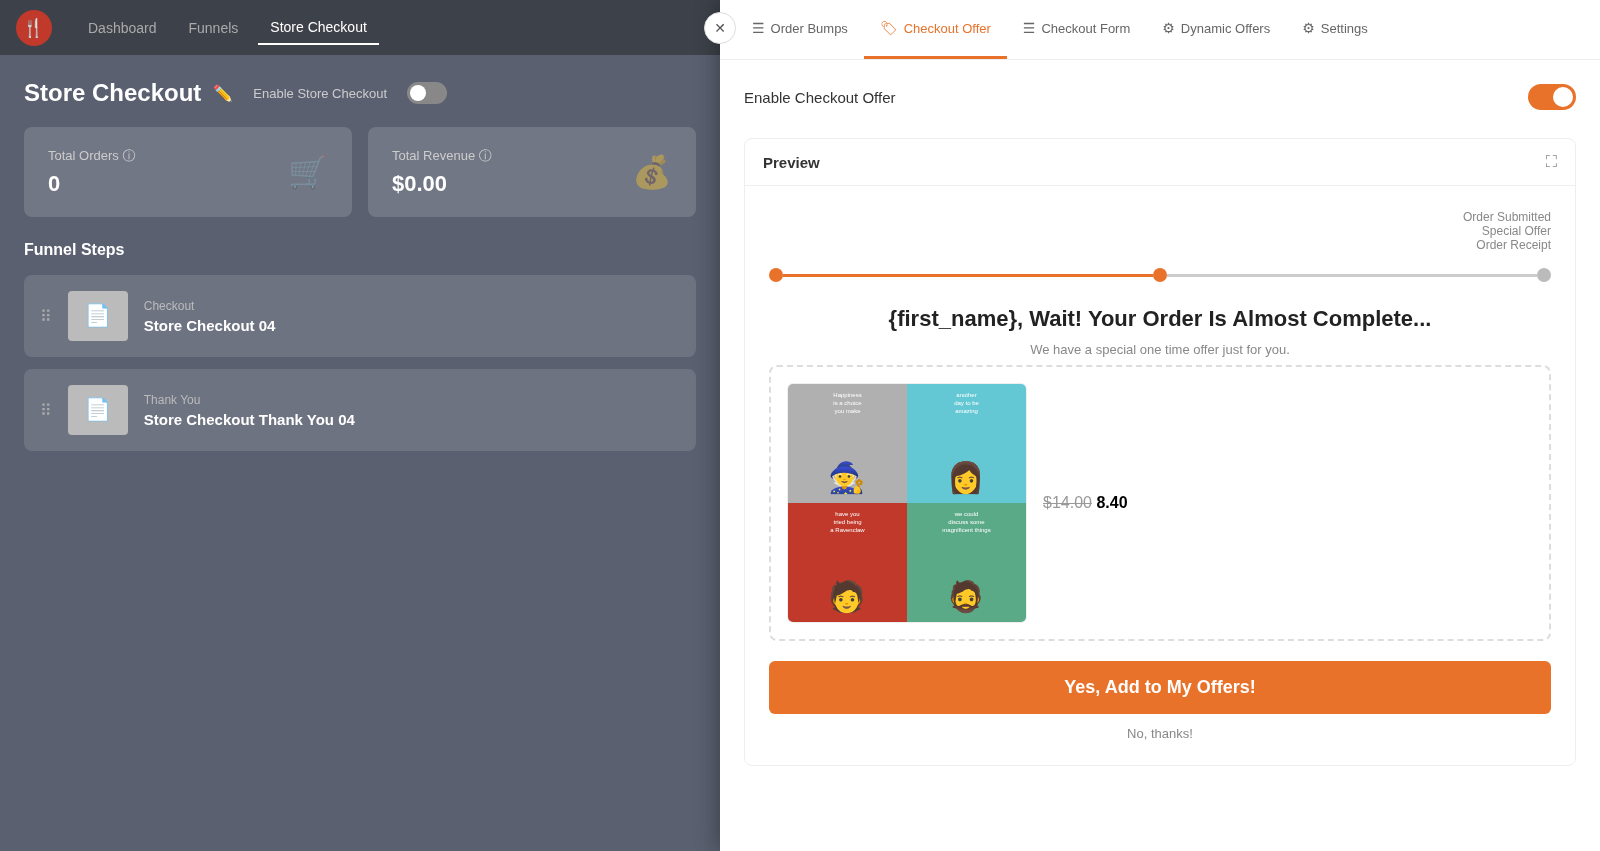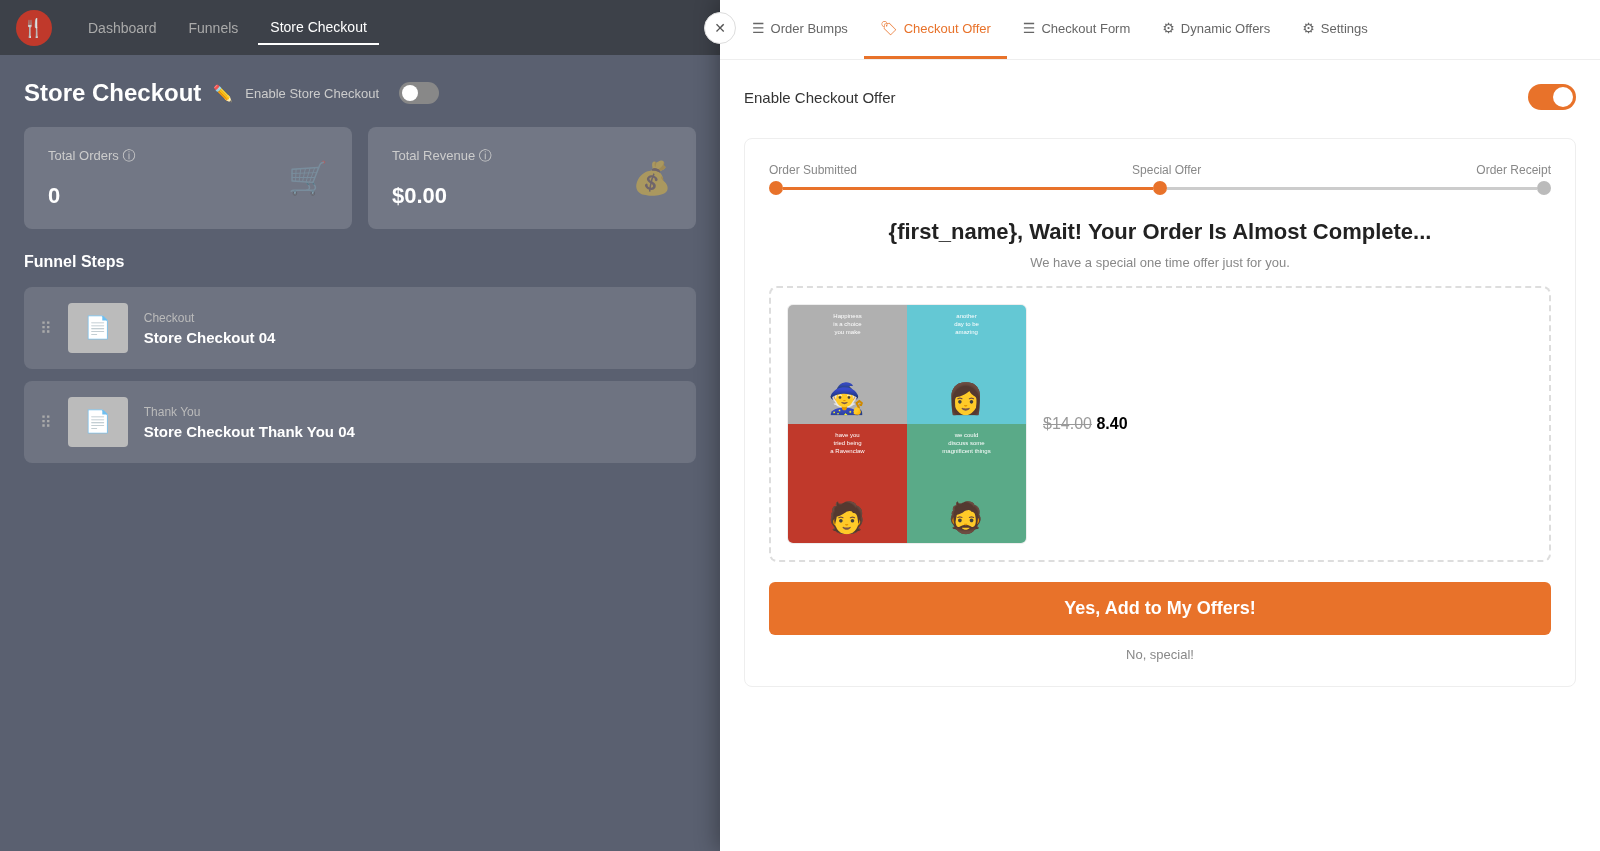--- a/index.html
+++ b/index.html
@@ -66,20 +66,21 @@
       color: #fff;
     }
     .edit-icon {
       color: #aaa;
       font-size: 16px;
       cursor: pointer;
     }
     .enable-label {
       color: #ccc;
       font-size: 13px;
+      margin-left: 8px;
     }
     .toggle-off {
       width: 40px; height: 22px;
       background: #888;
       border-radius: 11px;
       position: relative;
       margin-left: 8px;
     }
     .toggle-off::after {
       content: '';
@@ -102,21 +103,21 @@
       padding: 20px 24px;
       flex: 1;
       display: flex;
       align-items: center;
       justify-content: space-between;
       min-width: 0;
     }
     .stat-label {
       font-size: 13px;
       color: #ccc;
-      margin-bottom: 18px;
+      margin-bottom: 6px;
     }
     .stat-value {
       font-size: 22px;
       font-weight: 600;
       color: #fff;
     }
     .stat-icon {
       font-size: 32px;
       color: rgba(255,255,255,0.4);
     }
@@ -301,21 +302,21 @@
       text-align: center;
       font-size: 22px;
       font-weight: 700;
       color: #222;
       margin-bottom: 10px;
     }
     .offer-subtext {
       text-align: center;
       font-size: 13px;
       color: #888;
-      margin-bottom: 16px;
+      margin-bottom: 8px;
     }
 
     
     .product-card {
       border: 2px dashed #ddd;
       border-radius: 8px;
       padding: 16px;
       display: flex;
       align-items: center;
       gap: 16px;
@@ -392,23 +393,24 @@
     .no-thanks {
       text-align: center;
       font-size: 13px;
       color: #888;
       cursor: pointer;
     }
 
     
     .steps-wrapper {
       display: flex;
-      align-items: center;
+      align-items: flex-end;
       justify-content: space-between;
-      margin-bottom: 4px;
+      margin-bottom: 16px;
+      flex-direction: column;
     }
     .step-wrapper {
       display: flex;
       flex-direction: column;
       align-items: center;
       gap: 4px;
     }
     .steps-line-row {
       display: flex;
       align-items: center;
@@ -511,20 +513,24 @@
   </div>
 
   <div class="panel-body">
 
     <div class="enable-offer-row">
       <span class="enable-offer-label">Enable Checkout Offer</span>
       <div class="toggle-on"></div>
     </div>
 
     <div class="preview-section">
+      <div class="preview-header">
+        <span class="preview-title">Preview</span>
+        <span class="expand-icon">⛶</span>
+      </div>
       <div class="preview-body">
 
         
         <div>
           <div class="steps-wrapper">
             <div class="step-wrapper">
               <span class="progress-step-label">Order Submitted</span>
             </div>
             <div style="flex:1"></div>
             <div class="step-wrapper">
@@ -571,18 +577,18 @@
             </div>
           </div>
           <div>
             <span class="product-price-old">$14.00</span>
             <span class="product-price-new">8.40</span>
           </div>
         </div>
 
         
         <button class="cta-button">Yes, Add to My Offers!</button>
-        <div class="no-thanks">No, special!</div>
+        <div class="no-thanks">No, thanks!</div>
 
       </div>
     </div>
   </div>
 </div>
 
 </body></html>

